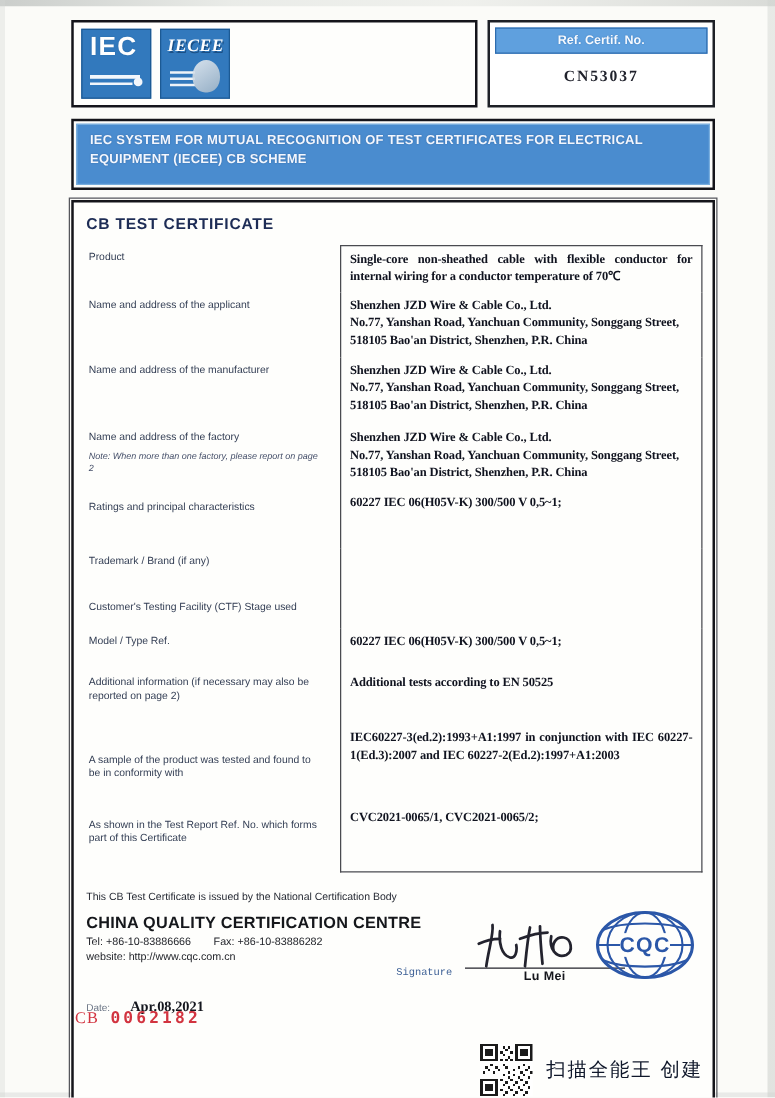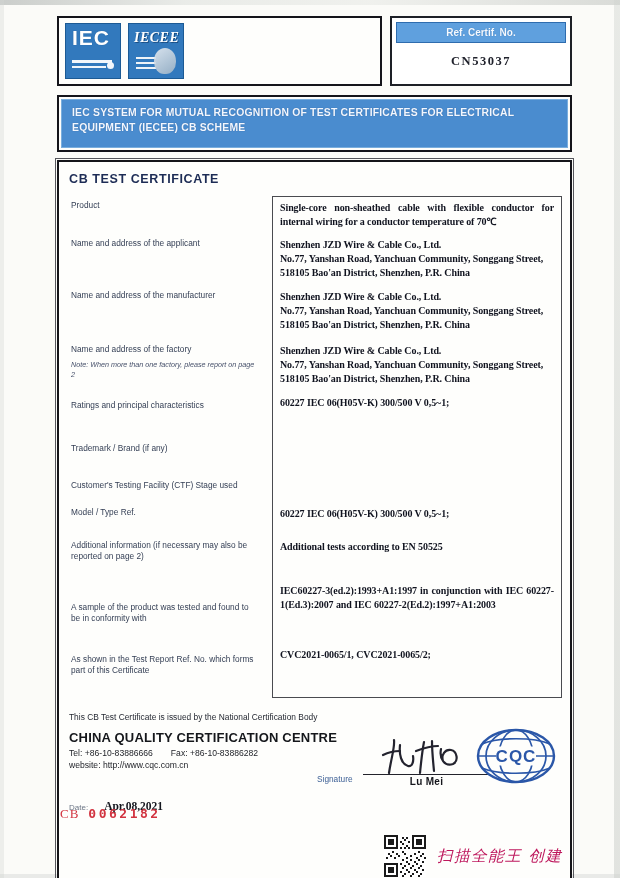--- a/index.html
+++ b/index.html
@@ -55,31 +55,31 @@
   .ncb-name { font-size:13px; font-weight:bold; color:#15171b; letter-spacing:.2px; }
   .ncb-line { font-size:8.6px; color:#23252b; margin-top:2.5px; }
   .ncb-telfax span { margin-right:18px; }
   .date-row { position:absolute; left:0; bottom:2px; display:flex; align-items:baseline; gap:16px; }
   .date-label { font-size:8px; color:#6a7484; }
   .date-value { font-family:"Liberation Serif",serif; font-weight:bold; font-size:11.5px; color:#14161e; }
 
   .sig-group { position:absolute; left:248px; top:6px; width:218px; }
   .sig-svg { display:block; margin-left:58px; }
   .sig-bottom { display:flex; align-items:flex-start; gap:10px; margin-top:-4px; }
-  .sig-label { font-size:8.3px; color:#3c5f95; padding-top:0; }
+  .sig-label { font-size:8.3px; color:#3c5f95; padding-top:0;font-family:Liberation Mono, monospace; }
   .sig-rule { width:128px; border-top:1.5px solid #23232b; text-align:center; }
   .sig-name { font-size:10px; font-weight:bold; color:#15161c; margin-top:1px; letter-spacing:.3px; }
   .cqc-logo { position:absolute; right:2px; top:-4px; }
 
   
   .stamp { position:absolute; left:60px; top:806px; color:#d23440; display:flex; align-items:baseline; }
   .stamp-cb { font-family:"Liberation Serif",serif; font-size:13px; margin-right:9px; letter-spacing:1px; }
   .stamp-num { font-family:"DejaVu Sans Mono",monospace; font-size:13px; font-weight:bold; letter-spacing:2.5px; }
   .qr-row { position:absolute; left:384px; top:835px; display:flex; align-items:center; gap:11px; }
-  .qr-text { font-size:15.5px; color:#be185d; letter-spacing:1.5px; font-family:"DejaVu Sans",sans-serif;font-style:italic; }
+  .qr-text { font-size:15.5px; color:#0f172a; letter-spacing:1.5px; font-family:"DejaVu Sans",sans-serif; }
 </style>
 </head>
 <body>
 
 <div class="scan-top"></div>
 <div class="scan-left"></div>
 <div class="scan-right"></div>
 <div class="scan-bottom"></div>
 
 <div class="content">

